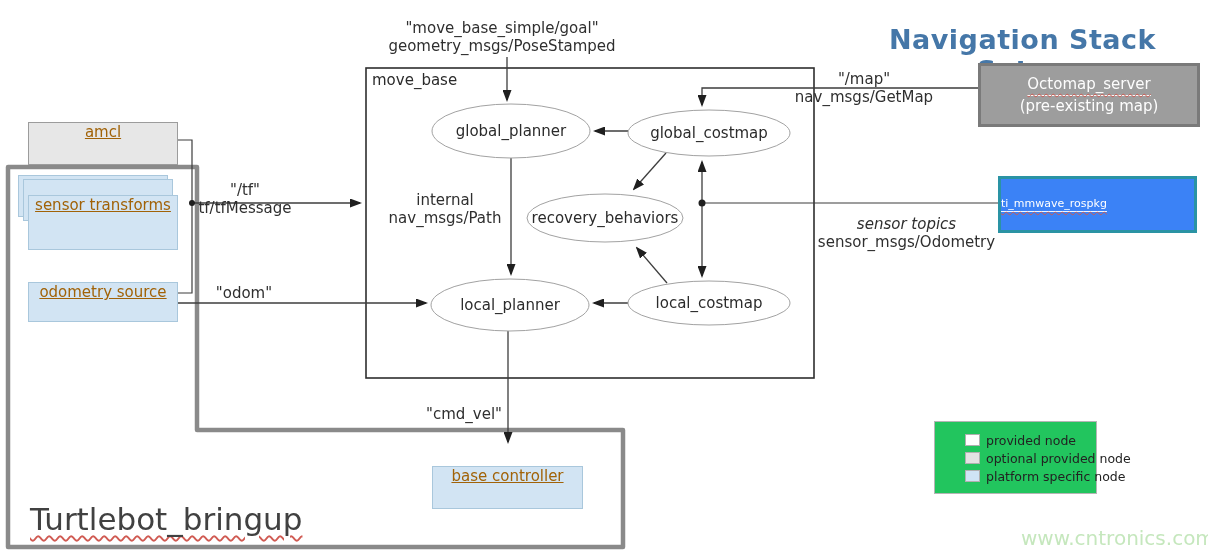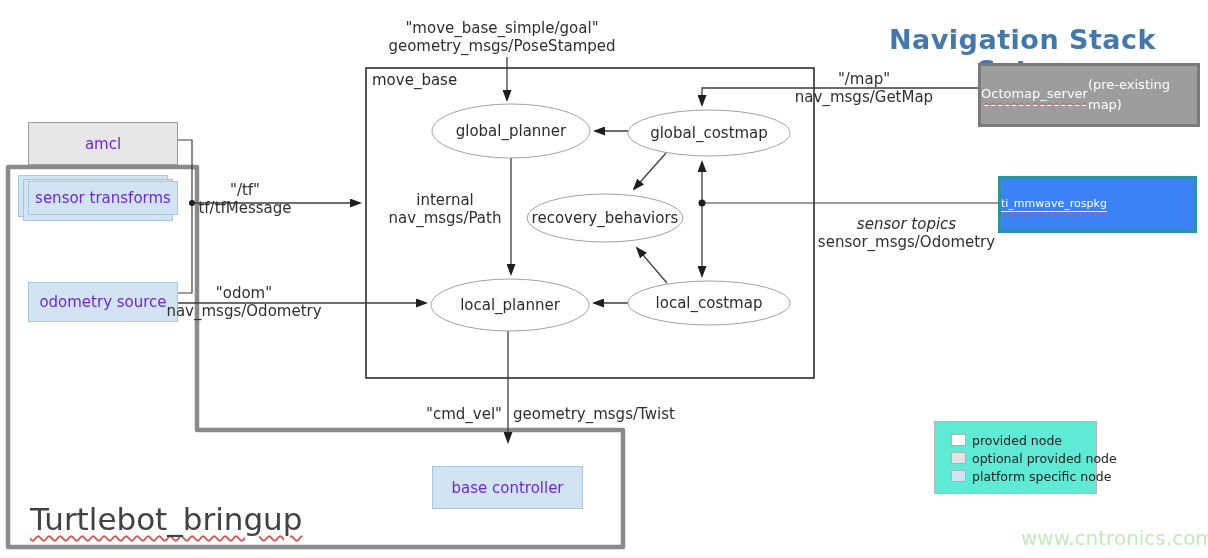--- a/index.html
+++ b/index.html
@@ -6,50 +6,50 @@
   #stage{
     position:relative;width:1208px;height:558px;background:#ffffff;overflow:hidden;
     font-family:"DejaVu Sans","Liberation Sans",sans-serif;color:#2e2e2e;
   }
   #wires{position:absolute;left:0;top:0;width:1208px;height:558px;}
   .abs{position:absolute;}
   .ctr{text-align:center;}
   .node-label{font-size:15px;color:#2b2b2b;white-space:nowrap;}
   .ellipse-label{position:absolute;width:170px;text-align:center;font-size:15px;color:#2b2b2b;}
   .box{
-    position:absolute;display:flex;align-items:center;justify-content:center;
-    font-size:15px;color:#6d28d9;box-sizing:border-box;
+    position:absolute;display:flex;justify-content:center;
+    font-size:15px;color:#a16207;box-sizing:border-box;text-decoration:underline;
   }
   .box.grey{background:#e7e7e7;border:1px solid #9c9c9c;}
   .box.blue{background:#d2e4f3;border:1px solid #a9c7dc;}
   .stack-layer{position:absolute;width:150px;height:42px;background:#d2e4f3;border:1px solid #a9c7dc;box-sizing:border-box;}
   .big-grey{
     position:absolute;background:#9d9d9d;border:3px solid #7a7a7a;box-sizing:border-box;
-    display:flex;align-items:center;justify-content:center;
-    color:#fdfdfd;font-size:13px;line-height:20px;
+    display:flex;flex-direction:column;align-items:center;justify-content:center;
+    color:#fdfdfd;font-size:15px;line-height:20px;
   }
   .big-teal{
     position:absolute;background:#3b82f6;border:3px solid #2a93a4;box-sizing:border-box;
     display:flex;align-items:center;justify-content:flex-start;
     color:#ffffff;font-size:11px;
   }
   .u-wavy{
     text-decoration-line:underline;text-decoration-style:wavy;
     text-decoration-color:#cc5a52;text-decoration-thickness:1px;
     text-underline-offset:4px;
     border-bottom:1.5px solid rgba(255,255,255,.92);padding-bottom:1px;
   }
   .title{
     position:absolute;left:870px;top:24px;width:305px;text-align:center;
     font-size:27px;font-weight:600;color:#4577a8;letter-spacing:.5px;
   }
   .topic{font-size:15px;line-height:17.5px;color:#2f2f2f;white-space:nowrap;}
   .legend{
     position:absolute;left:934px;top:421px;width:163px;height:73px;box-sizing:border-box;
-    background:#5eead4;border:1px solid #b5b5b5;padding:9px 0 0 16px;text-align:center;
+    background:#22c55e;border:1px solid #b5b5b5;padding:9px 0 0 30px;text-align:center;
   }
   .legend-row{display:flex;align-items:center;height:18px;}
   .swatch{width:15px;height:12px;border:1px solid #b0b0b0;margin-right:6px;box-sizing:border-box;flex:0 0 auto;}
   .swatch.provided{background:#ffffff;}
   .swatch.optional{background:#e3e3e3;}
   .swatch.platform{background:#cfe4f5;}
   .legend-row span.txt{font-size:12.5px;color:#222;white-space:nowrap;}
   .turtlebot{
     position:absolute;left:30px;top:501px;font-size:31px;color:#414141;white-space:nowrap;
     text-decoration-line:underline;text-decoration-style:wavy;text-decoration-color:#d05a52;
@@ -130,46 +130,44 @@
     <div>sensor_msgs/Odometry</div>
   </div>
 
   <div class="box grey" style="left:28px;top:122px;width:150px;height:43px;">
     <span>amcl</span>
   </div>
 
   <div>
     <div class="stack-layer" style="left:18px;top:175px;"></div>
     <div class="stack-layer" style="left:23px;top:179px;"></div>
-    <div class="box blue" style="left:28px;top:181px;width:150px;height:34px;">
+    <div class="box blue" style="left:28px;top:195px;width:150px;height:55px;">
       <span>sensor transforms</span>
     </div>
   </div>
 
   <div class="box blue" style="left:28px;top:282px;width:150px;height:40px;">
     <span>odometry source</span>
   </div>
 
   <div class="abs ctr topic" style="left:175px;top:182px;width:140px;">
     <div>"/tf"</div>
     <div>tf/tfMessage</div>
   </div>
 
   <div class="abs ctr topic" style="left:163px;top:285px;width:162px;">
     <div>"odom"</div>
-    <div>nav_msgs/Odometry</div>
   </div>
 
   <div class="abs ctr topic" style="left:375px;top:192px;width:140px;">
     <div>internal</div>
     <div>nav_msgs/Path</div>
   </div>
 
   <div class="abs topic" style="left:380px;top:406px;width:122px;text-align:right;">"cmd_vel"</div>
-  <div class="abs topic" style="left:513px;top:406px;width:180px;text-align:left;">geometry_msgs/Twist</div>
 
   <div class="box blue" style="left:432px;top:450px;width:151px;height:43px;margin-top:16px;">
     <span>base controller</span>
   </div>
 
   <div class="legend">
     <div class="legend-row">
       <span class="swatch provided"></span>
       <span class="txt">provided node</span>
     </div>

